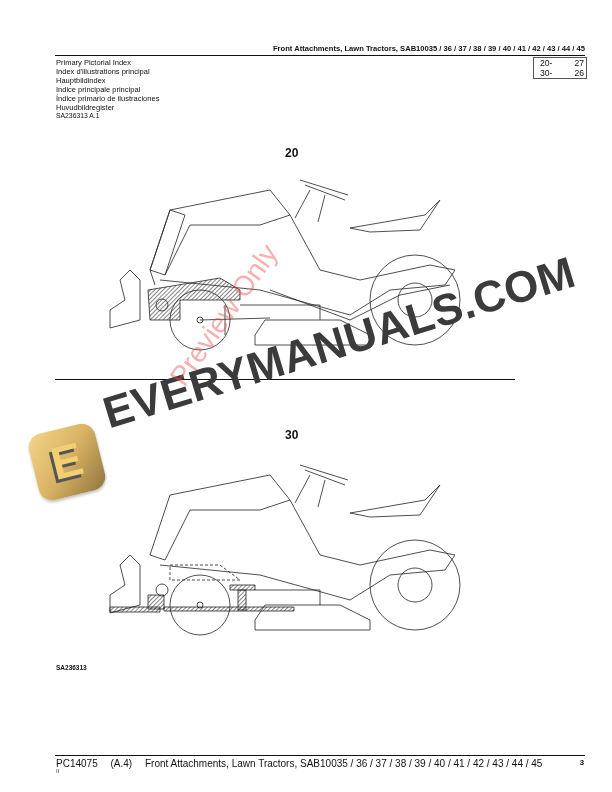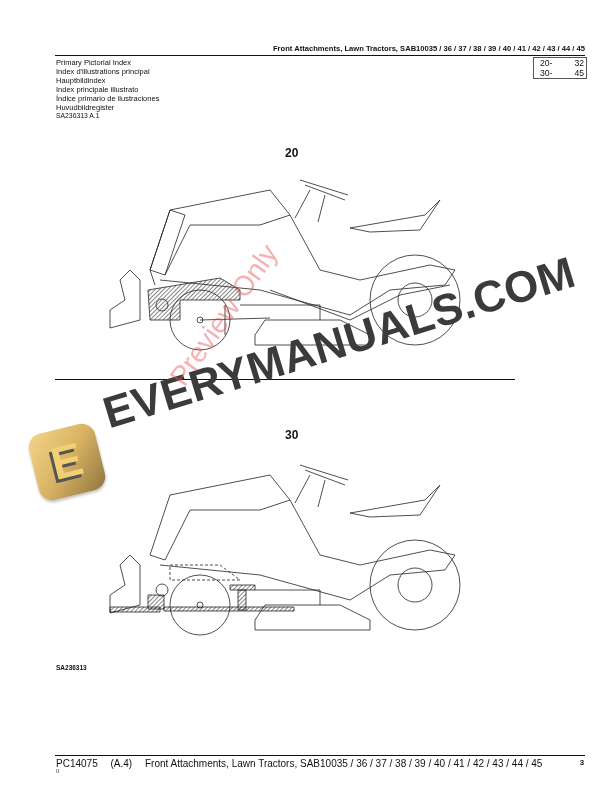--- a/index.html
+++ b/index.html
@@ -46,34 +46,34 @@
 </head>
 <body>
 
 <div class="abs hdr-title">Front Attachments, Lawn Tractors, SAB10035 / 36 / 37 / 38 / 39 / 40 / 41 / 42 / 43 / 44 / 45</div>
 <div class="abs hdr-rule"></div>
 
 <div class="abs idx-list">
   <div>Primary Pictorial Index</div>
   <div>Index d'illustrations principal</div>
   <div>Hauptbildindex</div>
-  <div>Index principale illustrato</div>
+  <div>Indice principale principal</div>
   <div>Índice primario de ilustraciones</div>
   <div>Huvudbildregister</div>
 </div>
 <div class="abs idx-code">SA236313 A.1</div>
 
 <div class="abs range-box">
   <div class="range-row">
     <span>20-</span>
-    <span>32</span>
+    <span>27</span>
   </div>
   <div class="range-row">
     <span>30-</span>
-    <span>45</span>
+    <span>26</span>
   </div>
 </div>
 
 <div class="abs fig-label fig20">20</div>
 <svg class="drawing" style="left:100px;top:170px" width="370" height="190" viewBox="0 0 370 190" fill="none" stroke="#222" stroke-width="0.8">
   <defs>
     <pattern id="hatch" width="3" height="3" patternUnits="userSpaceOnUse" patternTransform="rotate(45)">
       <line x1="0" y1="0" x2="0" y2="3" stroke="#333" stroke-width="1.2"></line>
     </pattern>
   </defs>

